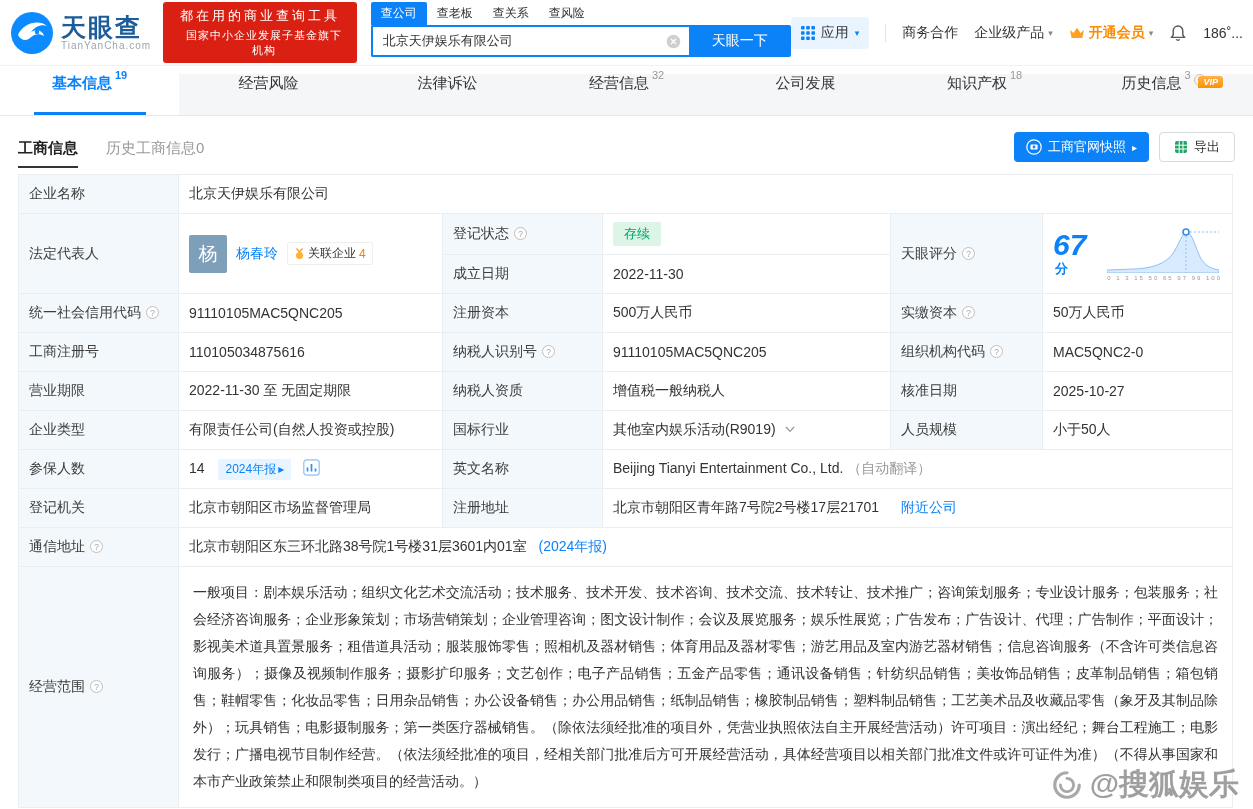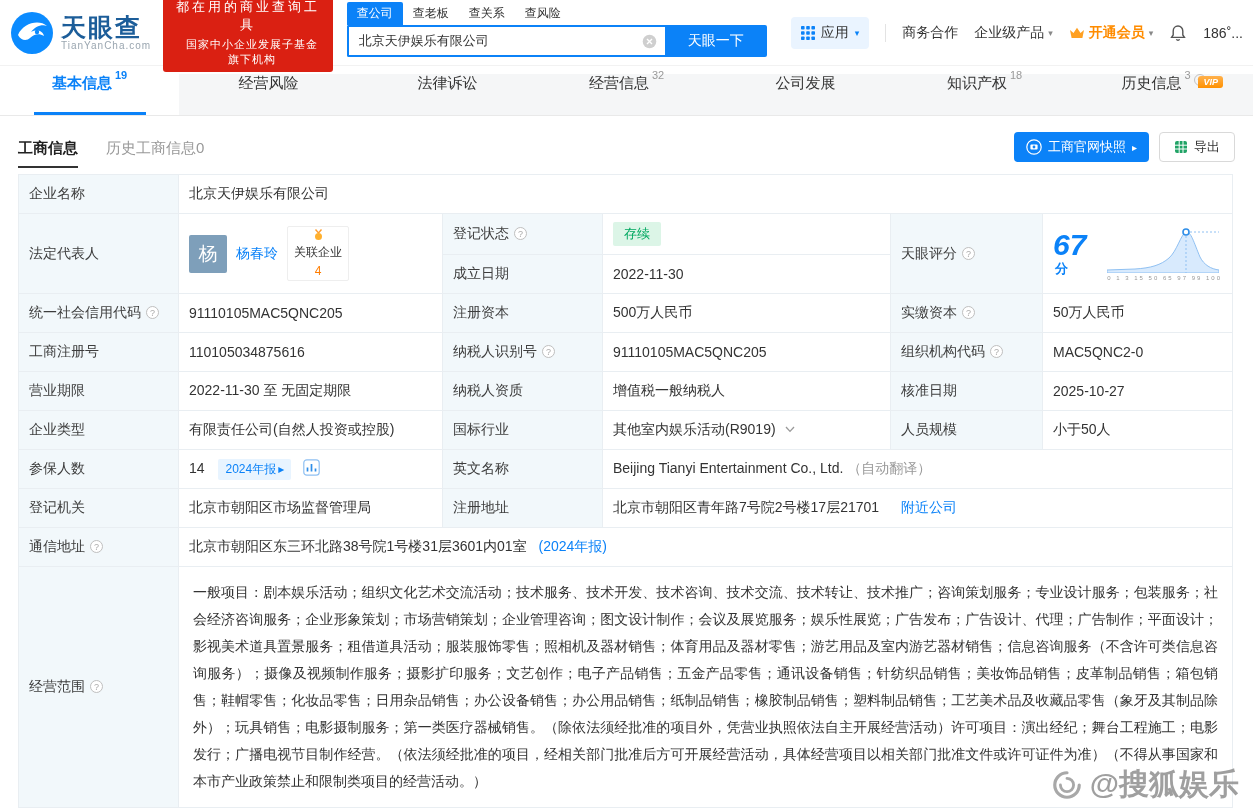--- a/index.html
+++ b/index.html
@@ -20,21 +20,21 @@
   .slogan2{font-size:11px;margin-top:3px;letter-spacing:1px;margin-left:8px;}
   .search-area{margin-left:14px;display:flex;flex-direction:column;align-self:stretch;padding-top:3px;}
   .search-tabs{display:flex;align-items:flex-end;height:22px;}
   .stab{font-size:12px;color:#333;padding:3px 10px;cursor:pointer;}
   .stab.active{background:var(--blue);color:#fff;border-radius:2px 2px 0 0;}
   .search-row{display:flex;}
   .search-box{position:relative;width:318px;}
   .search-input{width:100%;height:32px;border:2px solid var(--blue);border-right:none;padding:0 30px 0 10px;font-size:13px;color:#333;outline:none;border-radius:2px 0 0 2px;font-family:inherit;}
   .clear-icon{position:absolute;right:8px;top:9px;cursor:pointer;line-height:0;}
   .search-btn{width:102px;height:32px;background:var(--blue);color:#fff;border:none;font-size:14px;cursor:pointer;border-radius:0 2px 2px 0;font-family:inherit;}
-  .top-menu{margin-left:auto;display:flex;align-items:center;gap:16px;font-size:14px;color:#333;white-space:nowrap;padding-left:24px;}
+  .top-menu{margin-left:auto;display:flex;align-items:center;gap:16px;font-size:14px;color:#333;white-space:nowrap;}
   .apps-btn{display:flex;align-items:center;gap:6px;background:#eaf4ff;border-radius:4px;padding:7px 10px;cursor:pointer;}
   .caret{font-size:9px;color:#888;}
   .apps-btn .caret{color:var(--blue);}
   .vdiv{width:1px;height:18px;background:#e3e3e3;}
   .menu-item{cursor:pointer;display:flex;align-items:center;gap:4px;}
   .vip-text{color:#ff8c00;font-weight:bold;}
   .bell{cursor:pointer;line-height:0;}
   .phone{font-size:14px;color:#333;}
 
   
@@ -60,21 +60,21 @@
 
   
   .info-table{width:1215px;margin:6px 18px 12px;border-collapse:collapse;table-layout:fixed;font-size:14px;color:#333;}
   .info-table td{border:1px solid var(--border);padding:8px 10px;vertical-align:middle;word-break:break-all;height:39px;}
   td.lbl{background:#f2f8fb;color:#3d3d3d;}
   .help{display:inline-block;width:13px;height:13px;line-height:12px;border:1px solid #bfbfbf;border-radius:50%;color:#aaa;font-size:9px;text-align:center;margin-left:5px;cursor:pointer;vertical-align:1px;background:#fff;}
   .company-name{font-weight:500;}
   .rep{display:flex;align-items:center;gap:9px;}
   .avatar{width:38px;height:38px;background:#7e9fba;color:#fff;font-size:19px;display:flex;align-items:center;justify-content:center;border-radius:2px;cursor:pointer;flex:none;}
   .rep-name{color:var(--blue);cursor:pointer;}
-  .rel-badge{display:inline-flex;align-items:center;gap:3px;border:1px solid #eee;border-radius:2px;padding:2px 6px;font-size:12px;color:#333;cursor:pointer;background:#fff;flex-direction:column;}
+  .rel-badge{display:inline-flex;align-items:center;gap:3px;border:1px solid #eee;border-radius:2px;padding:2px 6px;font-size:12px;color:#333;cursor:pointer;background:#fff;}
   .rel-count{color:#ff7d00;}
   .status-badge{display:inline-block;background:#dcf5e7;color:#00a860;padding:3px 11px;border-radius:2px;font-size:13px;}
   .score-wrap{display:flex;align-items:center;gap:12px;}
   .score-num{font-size:30px;font-weight:bold;font-style:italic;color:var(--blue);line-height:1;}
   .score-unit{font-size:13px;color:var(--blue);font-weight:bold;margin-left:2px;}
   .score-chart{display:flex;flex-direction:column;line-height:0;}
   .axis{font-size:6px;color:#999;letter-spacing:2px;line-height:8px;margin-top:1px;white-space:nowrap;}
   .report-badge{display:inline-flex;align-items:center;background:#e8f4ff;color:var(--blue);font-size:12px;padding:2px 7px;border-radius:2px;margin-left:10px;cursor:pointer;gap:2px;}
   .chart-ico{margin-left:8px;cursor:pointer;line-height:0;vertical-align:-3px;display:inline-block;}
   .link{color:var(--blue);cursor:pointer;}

